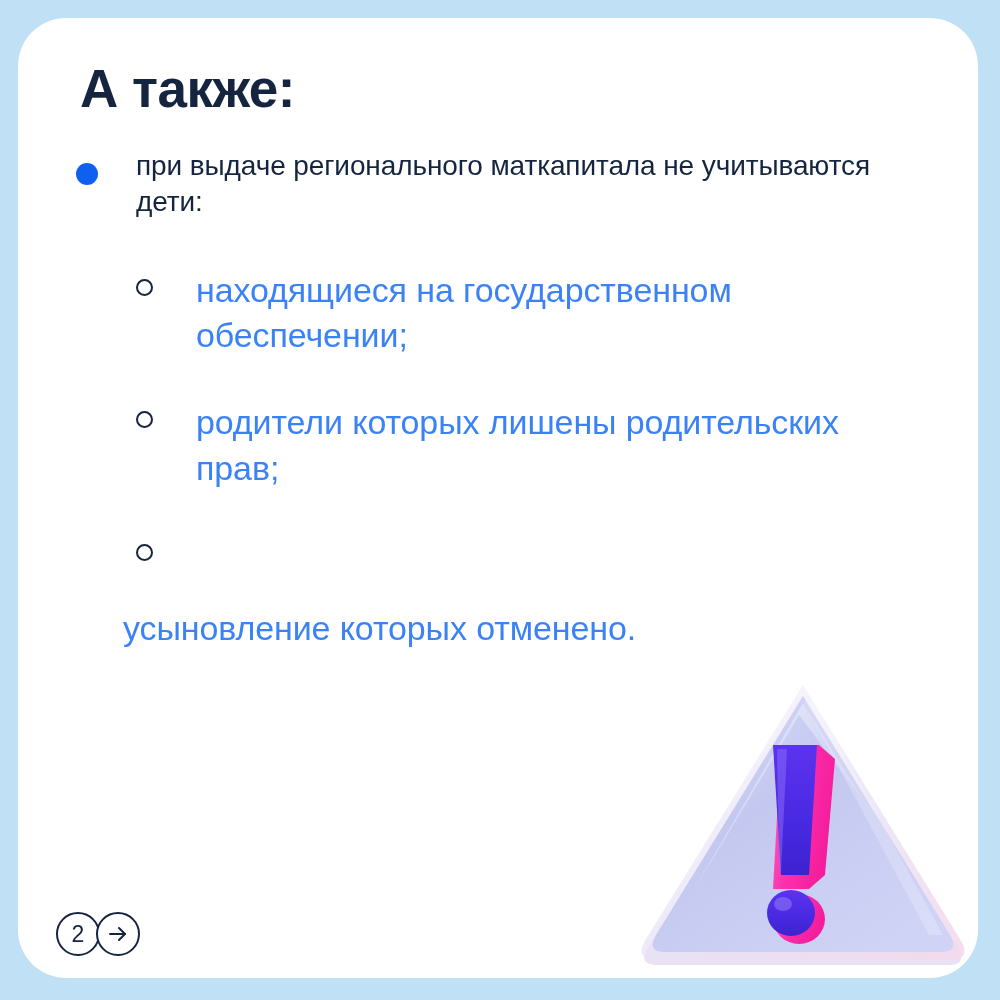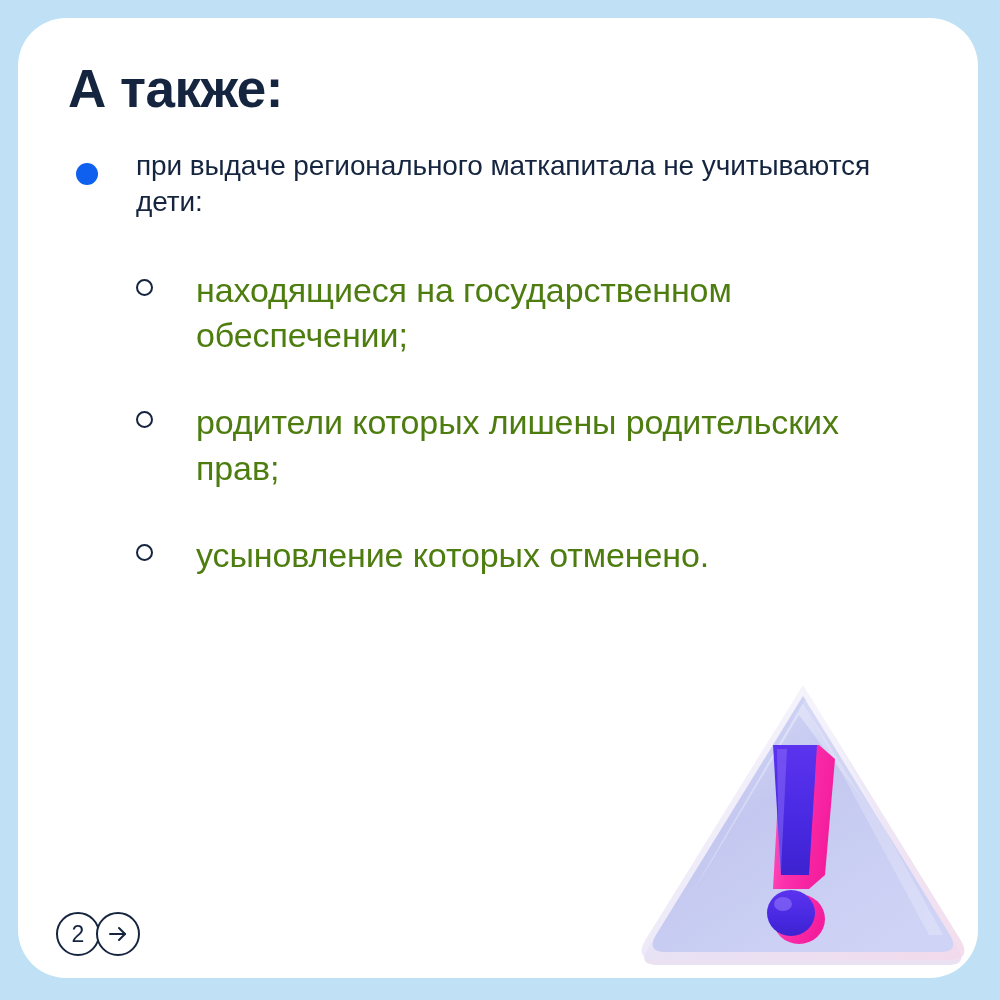--- a/index.html
+++ b/index.html
@@ -18,21 +18,21 @@
     left:18px; top:18px;
     width:960px; height:960px;
     background:#ffffff;
     border-radius:48px;
     overflow:hidden;
   }
 
   
   #title {
     position:absolute;
-    left:50px; top:42px;
+    left:62px; top:42px;
     font-size:53px;
     font-weight:bold;
     letter-spacing:-0.5px;
     color:#15253f;
     line-height:1.1;
     white-space:nowrap;
   }
 
   
   #main-bullet {
@@ -67,36 +67,36 @@
   #sub-list {
     position:absolute;
     left:105px; top:250px;
     width:810px;
   }
   .sub-item {
     display:flex;
     align-items:flex-start;
     margin-bottom:42px;
   }
-  .sub-item:last-child { margin-bottom:0; }
+  .sub-item:last-child { margin-bottom:0;flex-direction:column; }
   .ring-wrap {
     flex:0 0 73px;
     display:flex;
     justify-content:flex-start;
     padding-top:11px;
     padding-left:13px;
   }
   .ring {
     width:17px; height:17px;
     border:2px solid #15253f;
     border-radius:50%;
   }
   .sub-text {
     font-size:34px;
-    color:#4d7c0f;
+    color:#3b82f6;
     line-height:1.33;
     letter-spacing:-0.1px;
     max-width:700px;
   }
 
   
   #pager {
     position:absolute;
     left:38px; top:894px;
     display:flex;

